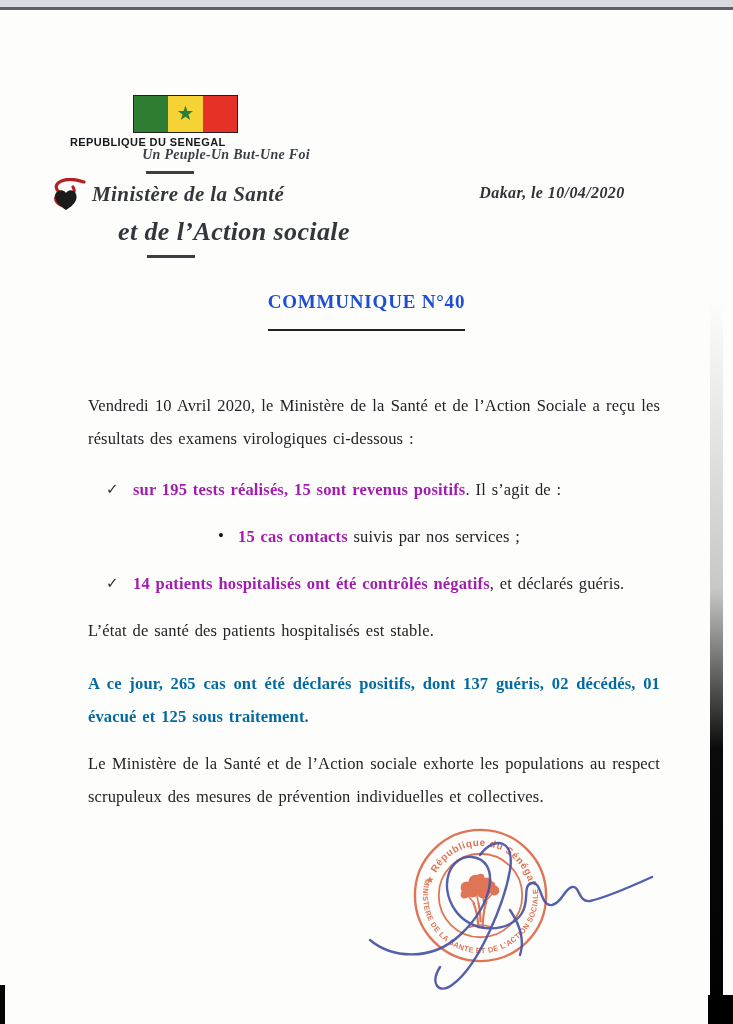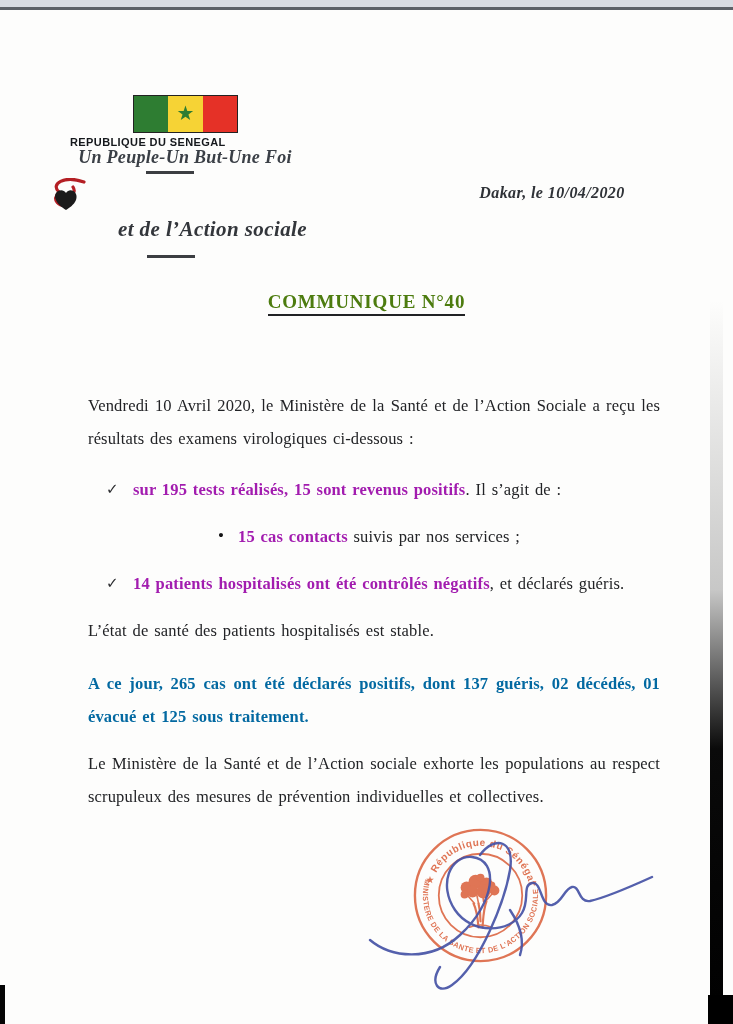--- a/index.html
+++ b/index.html
@@ -14,36 +14,36 @@
   .scan-corner-bl{position:absolute;left:0;top:985px;width:5px;height:39px;background:#050505;}
   
   .flag{position:absolute;left:133px;top:95px;width:105px;height:38px;display:flex;
         border:1px solid #222;box-sizing:border-box;}
   .flag .band{flex:1;position:relative;}
   .flag .star{position:absolute;left:50%;top:50%;transform:translate(-50%,-54%);
         font-size:20px;line-height:1;font-family:"DejaVu Sans",sans-serif;}
   .republic{position:absolute;left:70px;top:136px;width:230px;text-align:left;
         font-family:"Liberation Sans","DejaVu Sans",sans-serif;font-weight:bold;font-size:11px;
         letter-spacing:.4px;color:#15181c;}
-  .motto{position:absolute;left:60px;top:147px;width:250px;text-align:center;
-        font-style:italic;font-weight:bold;font-size:18px;color:#3a3f46;letter-spacing:.3px;}
+  .motto{position:absolute;left:60px;top:147px;width:250px;text-align:right;
+        font-style:italic;font-weight:bold;font-size:14px;color:#3a3f46;letter-spacing:.3px;}
   .rule{position:absolute;height:2.5px;background:#3c3e42;}
   .rule.top{left:146px;top:171px;width:48px;}
   .rule.bottom{left:147px;top:255px;width:48px;}
   .ministry-logo{position:absolute;left:46px;top:178px;width:42px;height:40px;}
   .ministry-l1{position:absolute;left:92px;top:182px;font-style:italic;font-weight:bold;
         font-size:21px;color:#33363b;letter-spacing:.4px;}
   .ministry-l2{position:absolute;left:118px;top:217px;font-style:italic;font-weight:bold;
-        font-size:21px;color:#33363b;letter-spacing:.4px;}
+        font-size:26px;color:#33363b;letter-spacing:.4px;}
   .dateline{position:absolute;left:432px;top:184px;width:240px;text-align:center;
         font-style:italic;font-weight:bold;font-size:16px;color:#2f3237;letter-spacing:.4px;}
   
   .title-wrap{position:absolute;left:0;top:291px;width:733px;text-align:center;}
   .title{display:inline-block;font-weight:bold;font-size:19px;letter-spacing:.8px;
-        color:#4d7c0f;border-bottom:2.5px solid #212225;padding-bottom:1px;}
+        color:#1d4ed8;border-bottom:2.5px solid #212225;padding-bottom:16px;}
   
   .content{position:absolute;left:88px;top:350px;width:572px;font-size:16.5px;
         line-height:33px;text-align:justify;color:#222326;word-spacing:1.5px;letter-spacing:.15px;margin-top:39px;}
   .content p{margin:0 0 14px 0;}
   p.intro{margin-bottom:18px;}
   .chk{position:relative;padding-left:45px;margin:0 0 4px 0;}
   .chk.second{margin-bottom:14px;}
   .chk .mark{position:absolute;left:18px;top:0;font-family:"DejaVu Sans",sans-serif;
         font-size:15px;color:#2c2d30;}
   .blt{position:relative;padding-left:150px;margin:0 0 18px 0;text-align:left;}
@@ -78,20 +78,21 @@
   <div class="motto">Un Peuple-Un But-Une Foi</div>
 
   <div class="rule top"></div>
   <div class="rule bottom"></div>
 
   <svg class="ministry-logo" viewBox="0 0 42 40">
     <path d="M38,4 C18,-3 4,6 13,14 C20,20 32,17 27,9" fill="none" stroke="#b41f24" stroke-width="3.2" stroke-linecap="round"></path>
     <path d="M13,14 C5,22 12,30 24,27" fill="none" stroke="#b41f24" stroke-width="2.6" stroke-linecap="round"></path>
     <path d="M20,15 C16,9 6,14 10,22 C12,27 17,30 20,32 C23,30 28,27 30,22 C33,14 24,9 20,15 Z" fill="#1b1b1b"></path>
   </svg>
+  <div class="ministry-l1">Ministère de la Santé</div>
   <div class="ministry-l2">et de l’Action sociale</div>
 
   <div class="dateline">Dakar, le 10/04/2020</div>
 
   <div class="title-wrap">
     <span class="title">COMMUNIQUE N°40</span>
   </div>
 
   <div class="content">
     <p class="intro">Vendredi 10 Avril 2020, le Ministère de la Santé et de l’Action Sociale a reçu les résultats des examens virologiques ci-dessous :</p>

